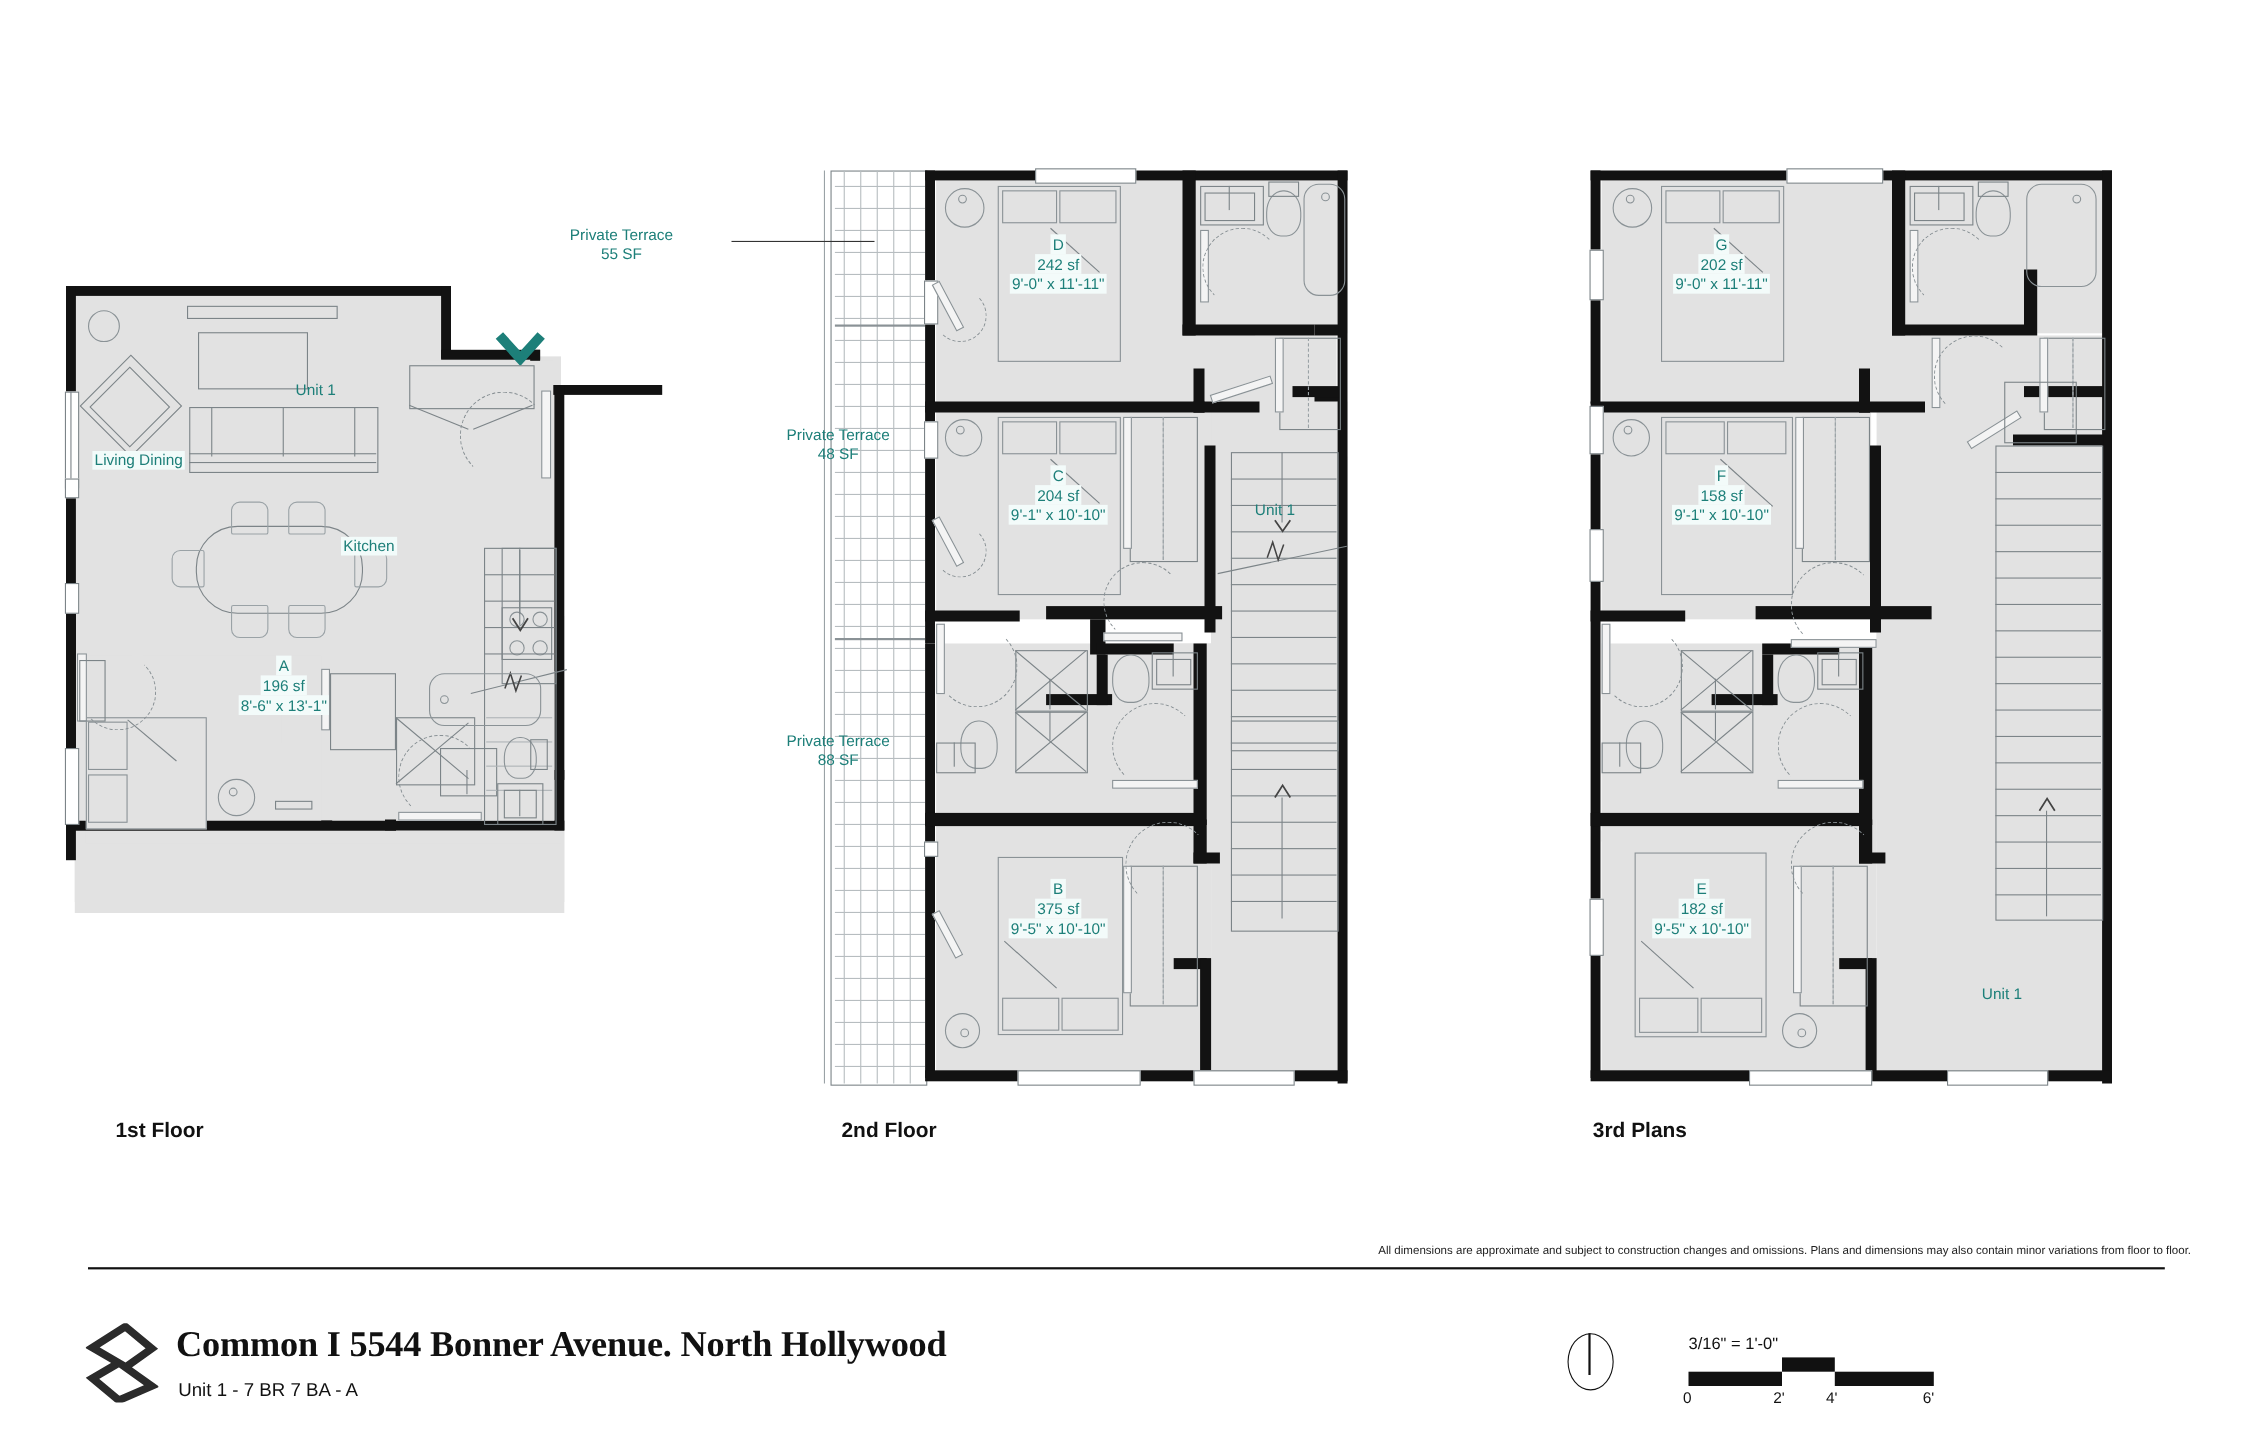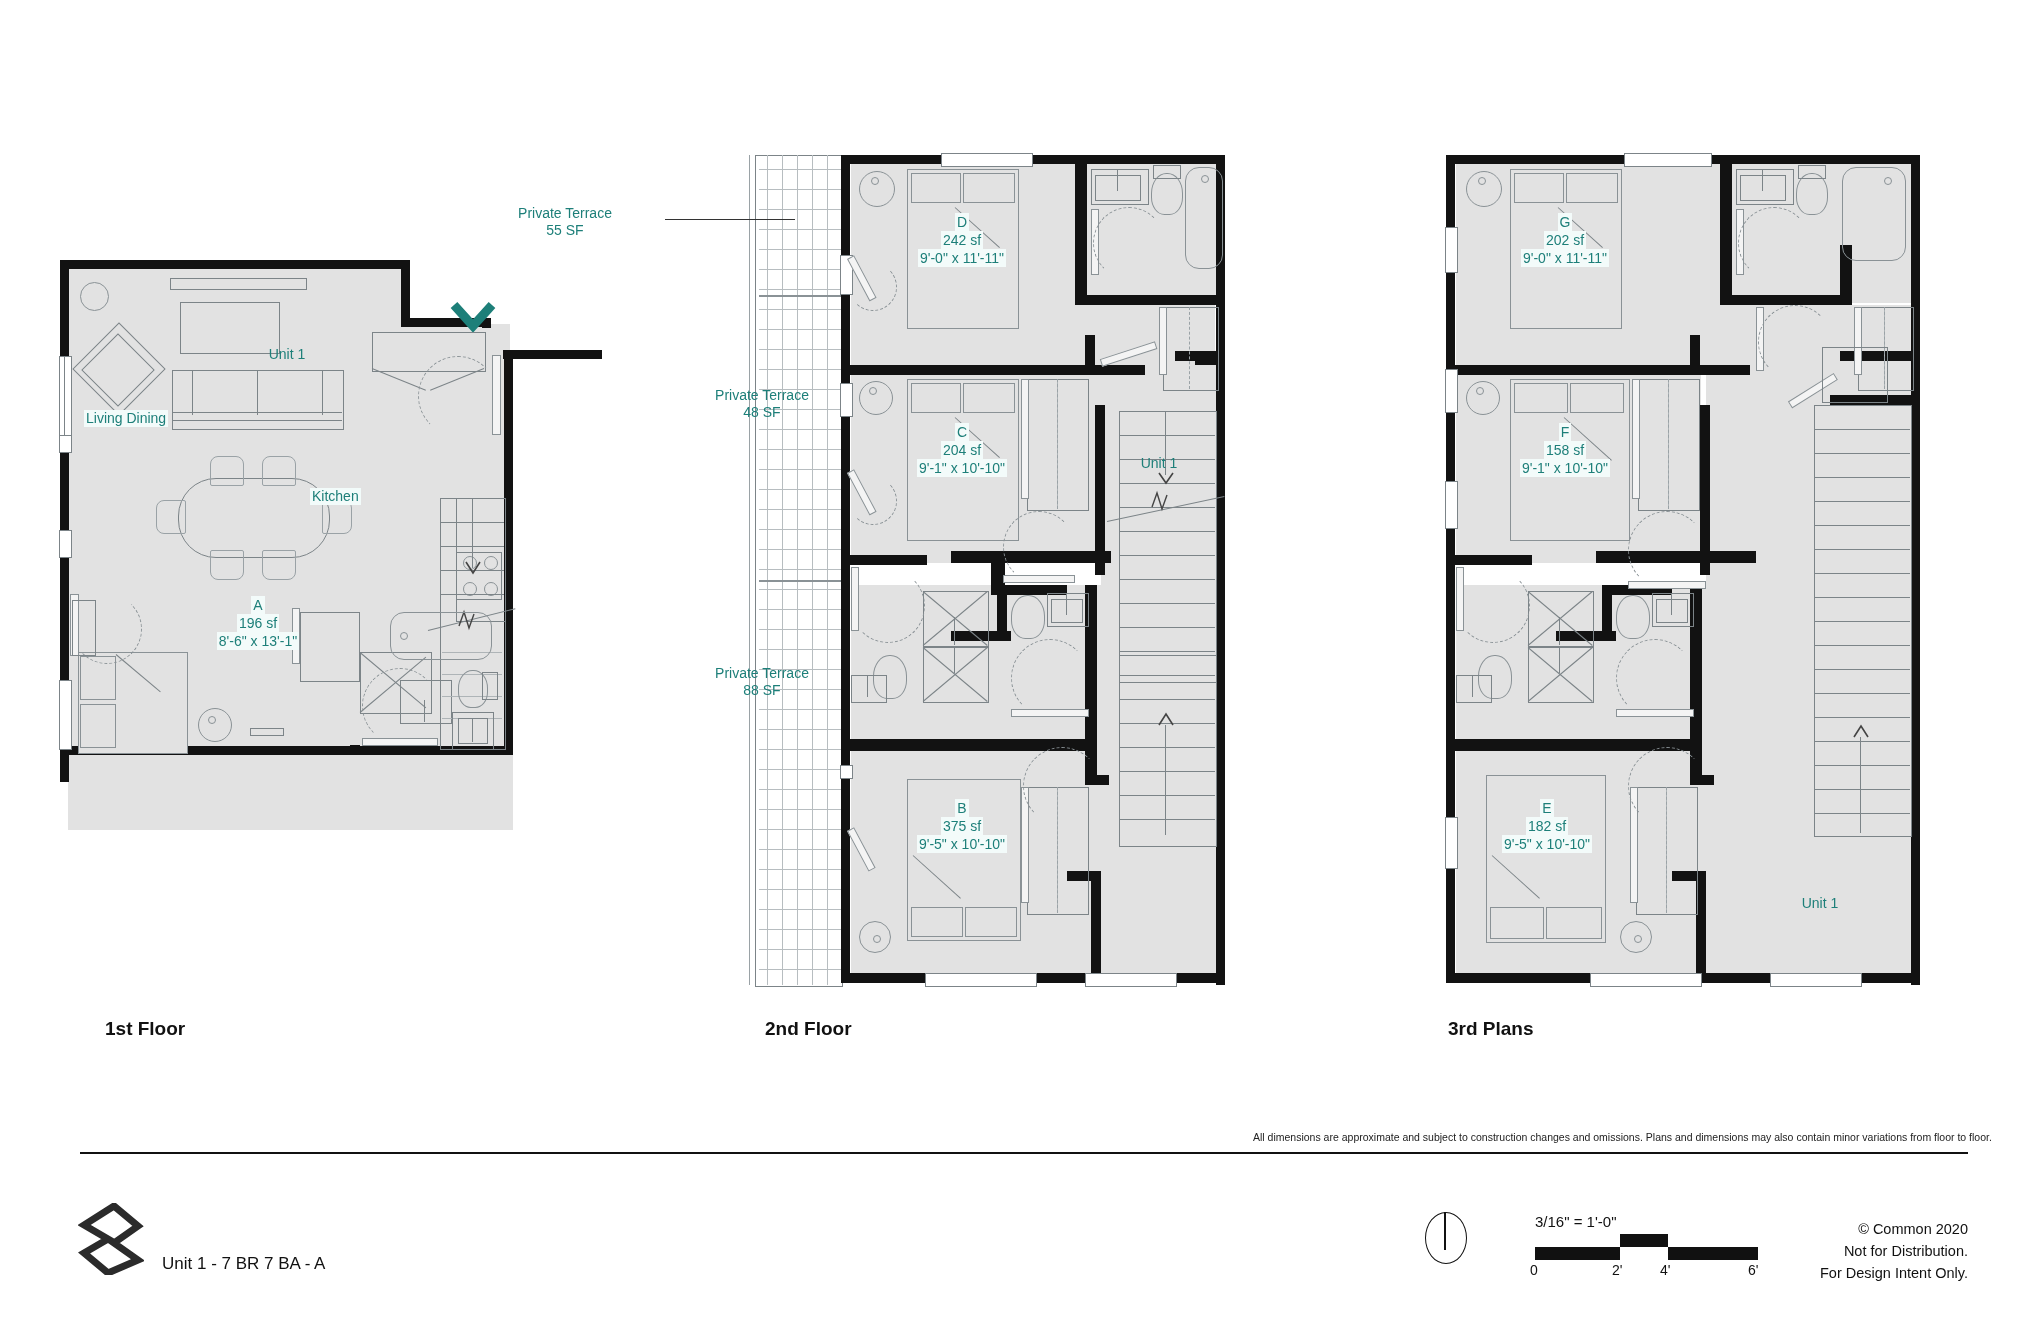--- a/index.html
+++ b/index.html
@@ -633,33 +633,29 @@
 
 <div class="floor-caption" style="left:1448px;top:1018px;">3rd Plans</div>
 
 <div class="disclaimer" style="left:1253px;top:1131px;">All dimensions are approximate and subject to construction changes and omissions. Plans and dimensions may also contain minor variations from floor to floor.</div>
 <div class="rule" style="left:80px;top:1152px;width:1888px;height:2px;"></div>
 
 <svg style="position:absolute;left:78px;top:1203px;" width="66" height="72">
   <path d="M36 3 L60 23 L36 40 L60 57 L30 70 L6 50 L30 36 L6 22 Z" fill="none" stroke="#2b2b2b" stroke-width="7" stroke-linejoin="miter"></path>
 </svg>
 
+<div class="title" style="left:160px;top:1205px;">Common I 5544 Bonner Avenue. North Hollywood</div>
 <div class="subtitle" style="left:162px;top:1254px;">Unit 1 - 7 BR 7 BA - A</div>
 
 <div class="compass" style="left:1425px;top:1212px;width:40px;height:50px;"></div>
 <div class="compass-needle" style="left:1444px;top:1212px;height:38px;"></div>
 
 <div class="scale-cap" style="left:1535px;top:1213px;">3/16" = 1'-0"</div>
 <div class="bar-blk" style="left:1535px;top:1247px;width:85px;height:13px;"></div>
 <div class="bar-blk" style="left:1620px;top:1234px;width:48px;height:13px;"></div>
 <div class="bar-blk" style="left:1668px;top:1247px;width:90px;height:13px;"></div>
 <div class="scale-tick" style="left:1530px;top:1262px;">0</div>
 <div class="scale-tick" style="left:1612px;top:1262px;">2'</div>
 <div class="scale-tick" style="left:1660px;top:1262px;">4'</div>
 <div class="scale-tick" style="left:1748px;top:1262px;">6'</div>
 
-<div class="copy" style="left:1640px;top:1218px;width:328px;">
-  <span>© Common 2020</span><br>
-  <span>Not for Distribution.</span><br>
-  <span>For Design Intent Only.</span>
+
 </div>
 
-</div>
-
 </body></html>

